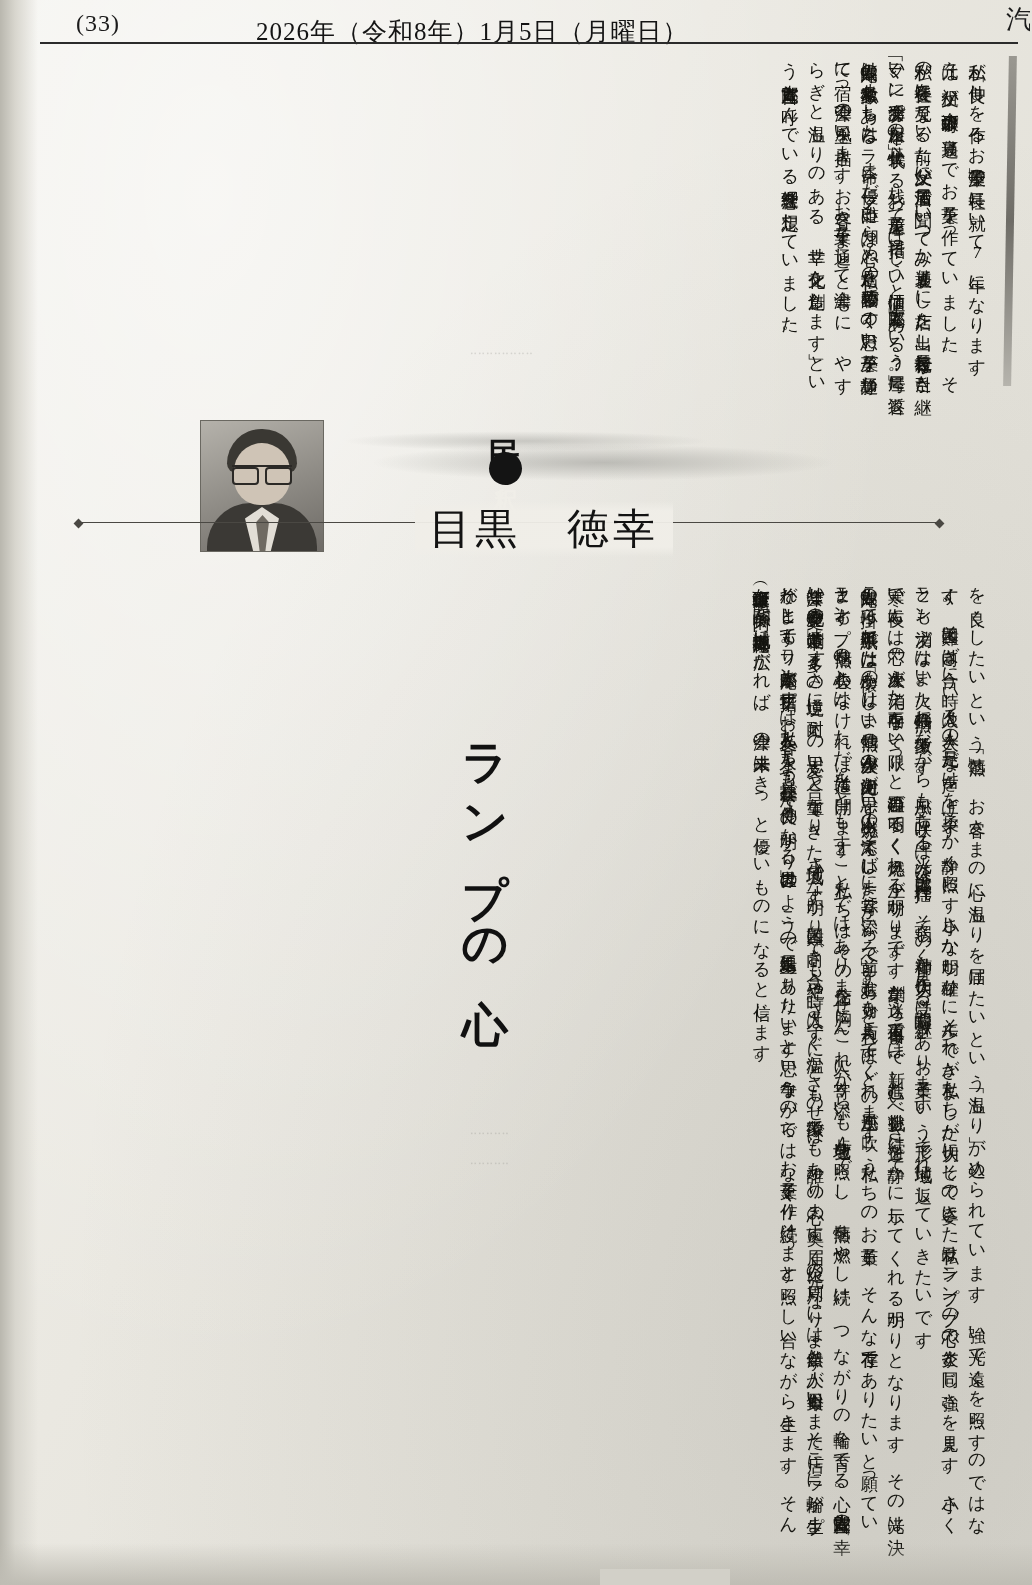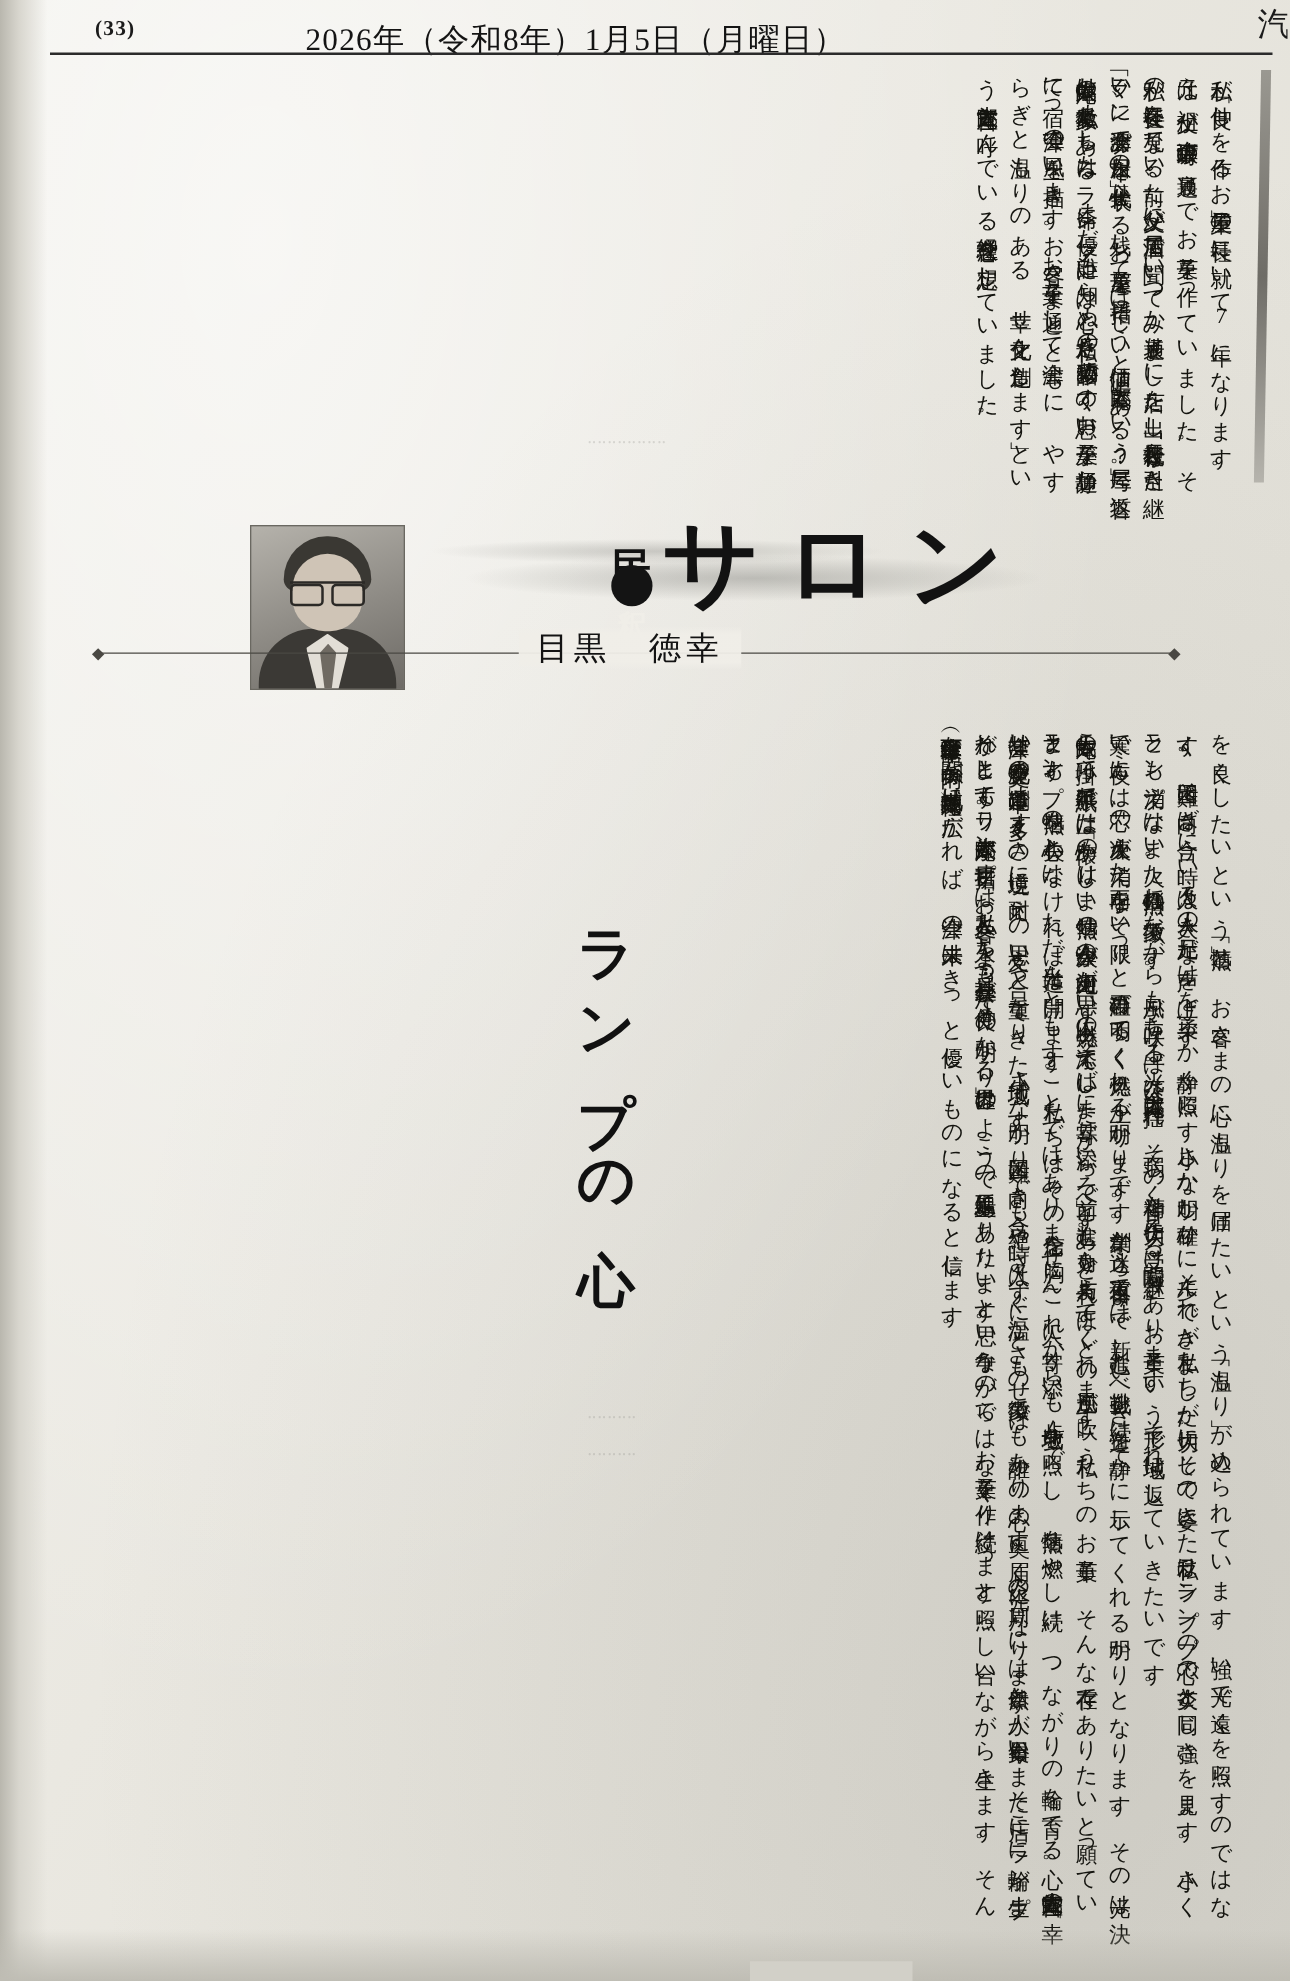--- a/index.html
+++ b/index.html
@@ -47,25 +47,24 @@
     top: 6px;
     left: 40px;
     right: 10px;
     height: 34px;
     display: flex;
     align-items: center;
     gap: 26px;
     font-family: "Liberation Serif", serif;
   }
   #page-number {
-    font-size: 17px;
+    font-size: 24px;
     letter-spacing: 1px;
     color: #1b1b1b;
     margin-left: 36px;
-    font-weight: bold;
   }
   #issue-date {
     font-size: 25px;
     letter-spacing: 1px;
     color: #141414;
     margin-left: 110px;
     white-space: nowrap;
     margin-top: 16px;
   }
   #masthead-right {
@@ -251,21 +250,21 @@
     width: 7px; height: 7px;
     background: #4a4843;
     transform: rotate(45deg);
   }
   #byline-rule .diamond.left { left: -3px; }
   #byline-rule .diamond.right { right: -3px; }
   #author-name {
     position: absolute;
     top: 501px;
     left: 415px;
-    font-size: 26px;
+    font-size: 42px;
     letter-spacing: 4px;
     color: #131313;
     background: linear-gradient(to bottom, rgba(240,238,232,0) 0%, rgba(240,238,232,0.95) 18%, rgba(240,238,232,0.95) 82%, rgba(240,238,232,0) 100%);
     padding: 0 14px;
     white-space: nowrap;
   }
 
   
   #headline {
     position: absolute;
@@ -372,21 +371,20 @@
       <div class="shirt"></div>
       <div class="tie"></div>
       <div class="hair"></div>
       <div class="face"></div>
       <div class="glasses"></div>
     </div>
     <div id="logo-kanji-small">
       <span>民</span>
       <span class="circled">釈</span>
     </div>
-    <div id="logo-title">サロン</div>
   </div>
 
   <div id="byline-rule">
     <div class="line"></div>
     <div class="diamond left"></div>
     <div class="diamond right"></div>
   </div>
   <div id="author-name">目黒　徳幸</div>
 
   <div id="headline">ランプの心</div>

